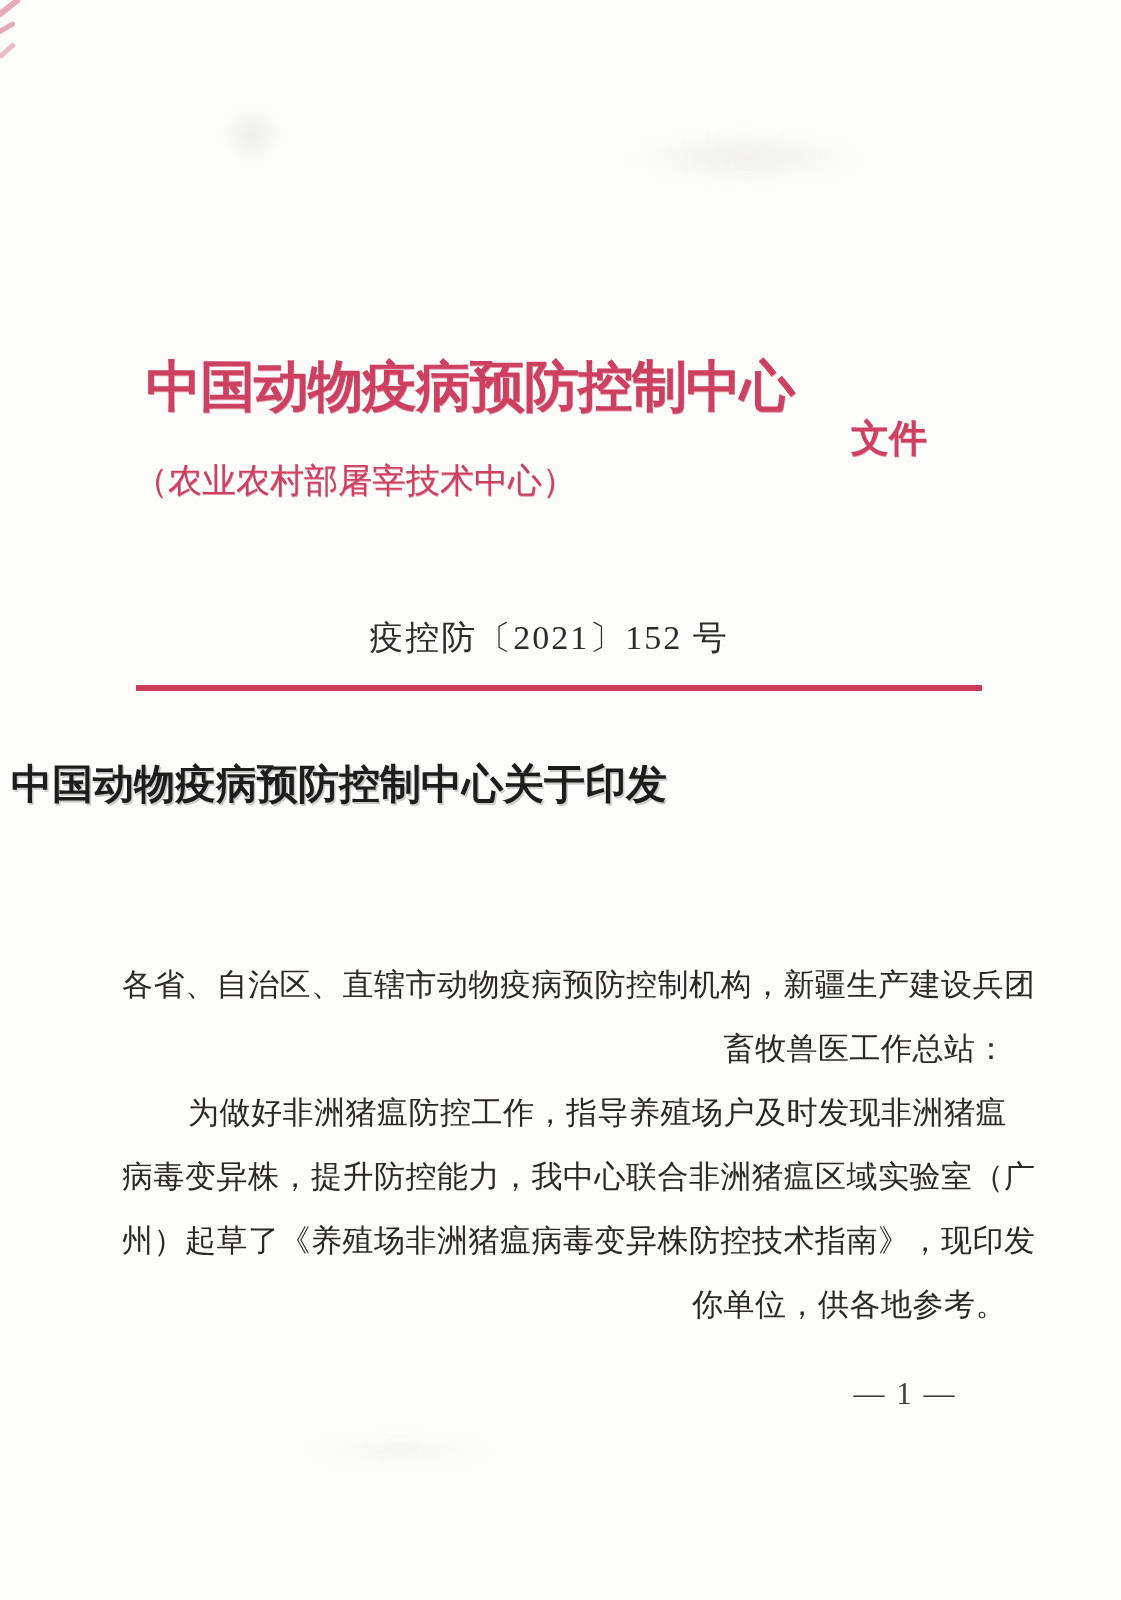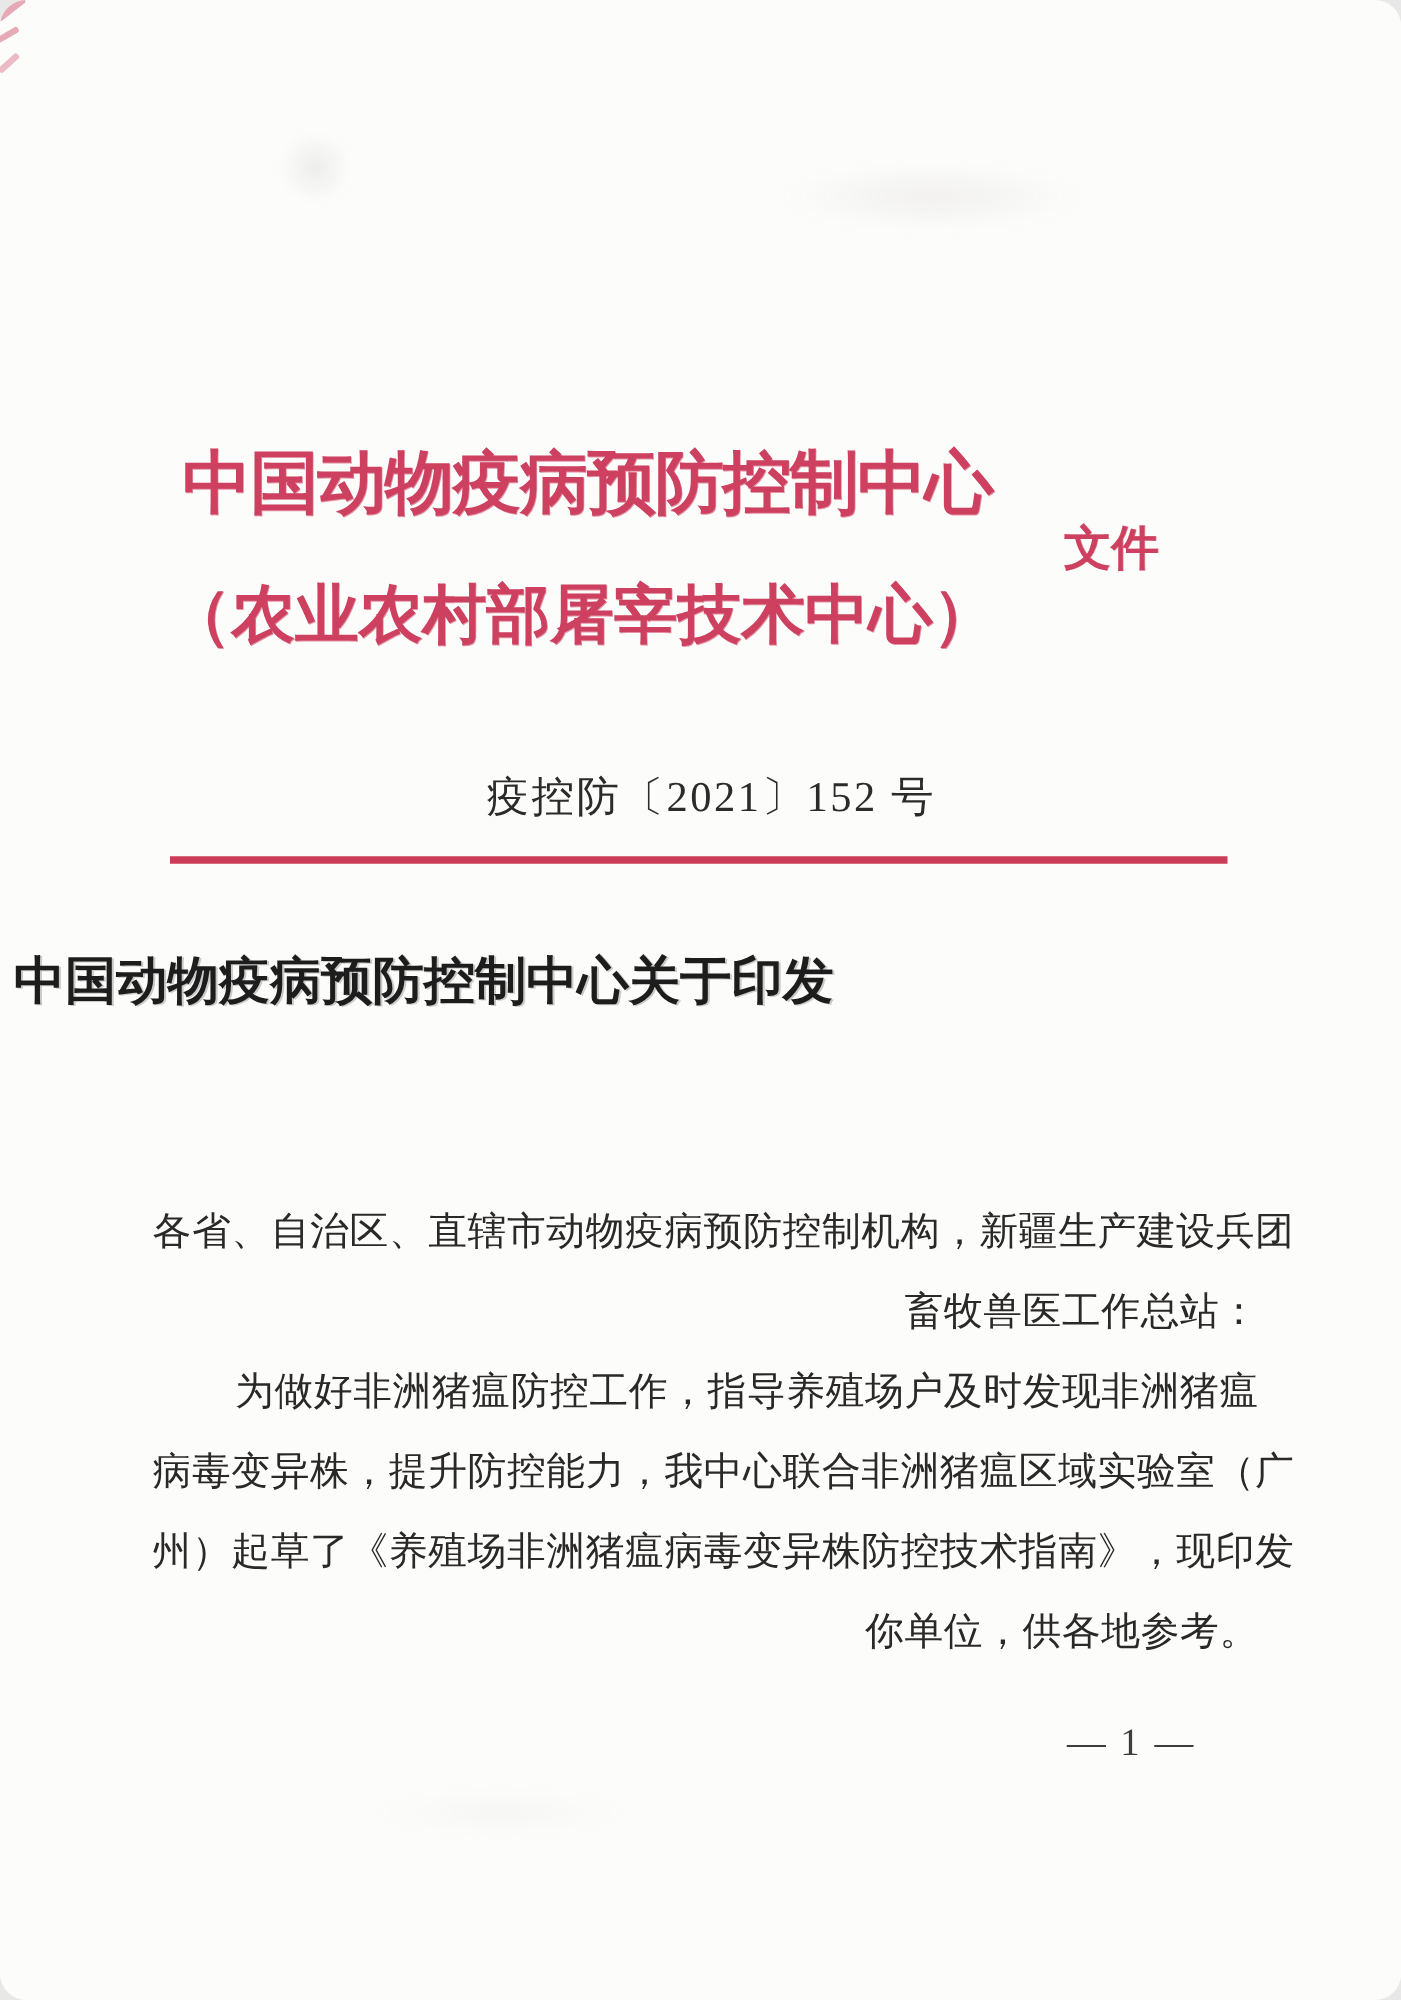--- a/index.html
+++ b/index.html
@@ -3,21 +3,20 @@
 <meta charset="utf-8">
 <style>
   html,body{margin:0;padding:0;background:#e8e8e8;}
   .page{
     position:relative;
     width:1121px;height:1600px;
     margin:0 auto;
     background:#fcfcfb;
     overflow:hidden;
     font-family:"Liberation Serif","DejaVu Serif",serif;
-    border-radius:21px;
   }
   
   .corner-stroke{position:absolute;background:rgba(205,70,100,0.45);border-radius:2px;}
   .stroke-1{left:-4px;top:4px;width:26px;height:6px;transform:rotate(-38deg);}
   .stroke-2{left:-6px;top:26px;width:22px;height:5px;transform:rotate(-30deg);}
   .stroke-3{left:-3px;top:48px;width:20px;height:5px;transform:rotate(-42deg);opacity:.8;}
   .smudge{position:absolute;pointer-events:none;}
   .smudge-1{left:222px;top:105px;width:60px;height:58px;
     background:radial-gradient(ellipse at center,rgba(150,150,150,0.14),rgba(150,150,150,0) 70%);
     filter:blur(2px);}
@@ -30,34 +29,34 @@
 
   
   .org-line1{
     position:absolute;left:146px;top:350px;
     font-size:55px;font-weight:bold;color:#cd4060;
     letter-spacing:-1px;white-space:nowrap;
     text-shadow:0.5px 0.5px 0 rgba(205,64,96,0.55);
   }
   .org-line2{
     position:absolute;left:134px;top:458px;
-    font-size:51px;font-weight:bold;color:#cd4060;
+    font-size:34px;font-weight:normal;color:#cd4060;
     letter-spacing:0;white-space:nowrap;
     text-shadow:0.5px 0.5px 0 rgba(205,64,96,0.55);
   }
   .doc-type{
     position:absolute;left:851px;top:413px;
     font-size:38px;font-weight:bold;color:#cd4060;
     white-space:nowrap;
     text-shadow:0.5px 0.5px 0 rgba(205,64,96,0.55);
   }
   .doc-number{
     position:absolute;left:0;top:615px;width:1098px;
     text-align:center;
-    font-size:34px;color:#2b2b2b;letter-spacing:2px;margin-left:20px;
+    font-size:34px;color:#2b2b2b;letter-spacing:2px;
   }
   .red-rule{
     position:absolute;left:136px;top:685px;
     width:846px;height:6px;background:#cb3c58;
   }
   .title-line{
     position:absolute;left:11px;width:1121px;text-align:left;
     font-weight:bold;color:#1d1d1d;white-space:nowrap;
     text-shadow:1.5px 1.5px 0 rgba(110,110,110,0.35);
   }

